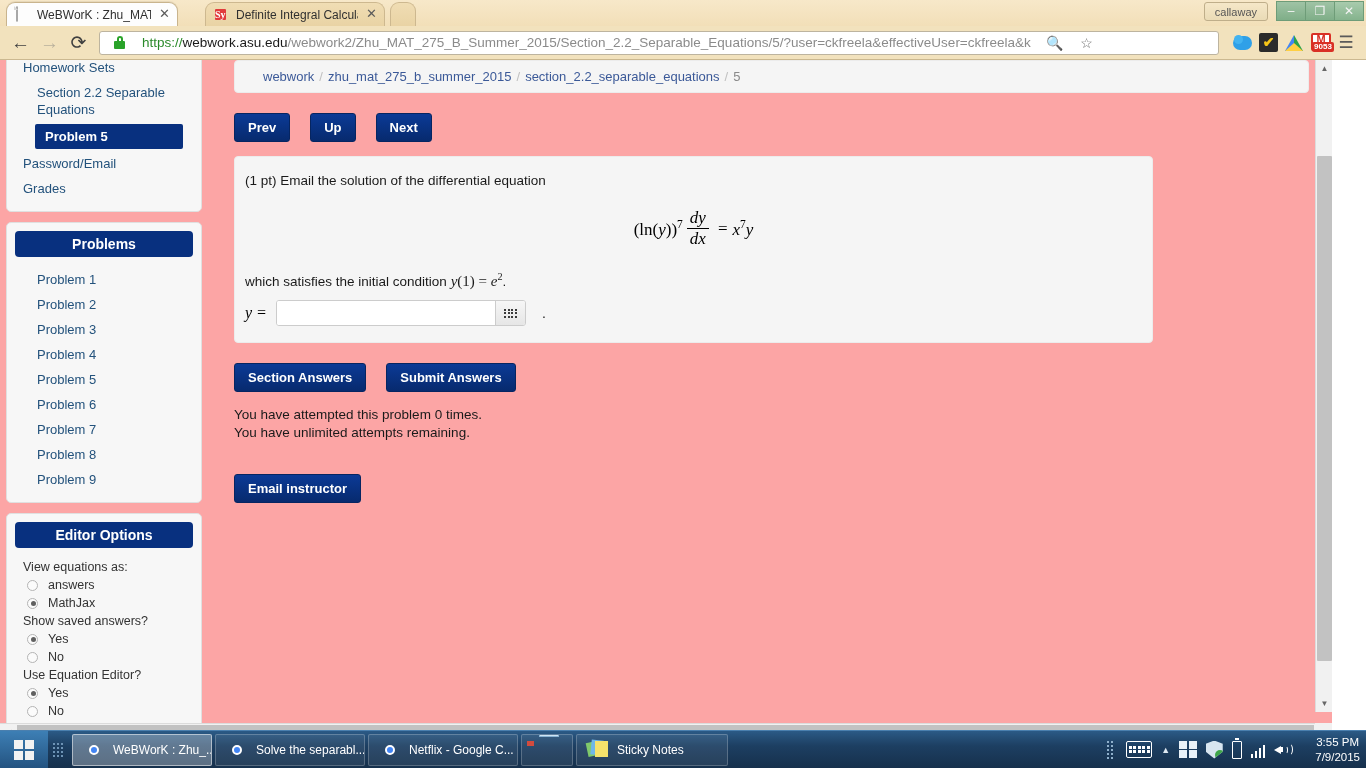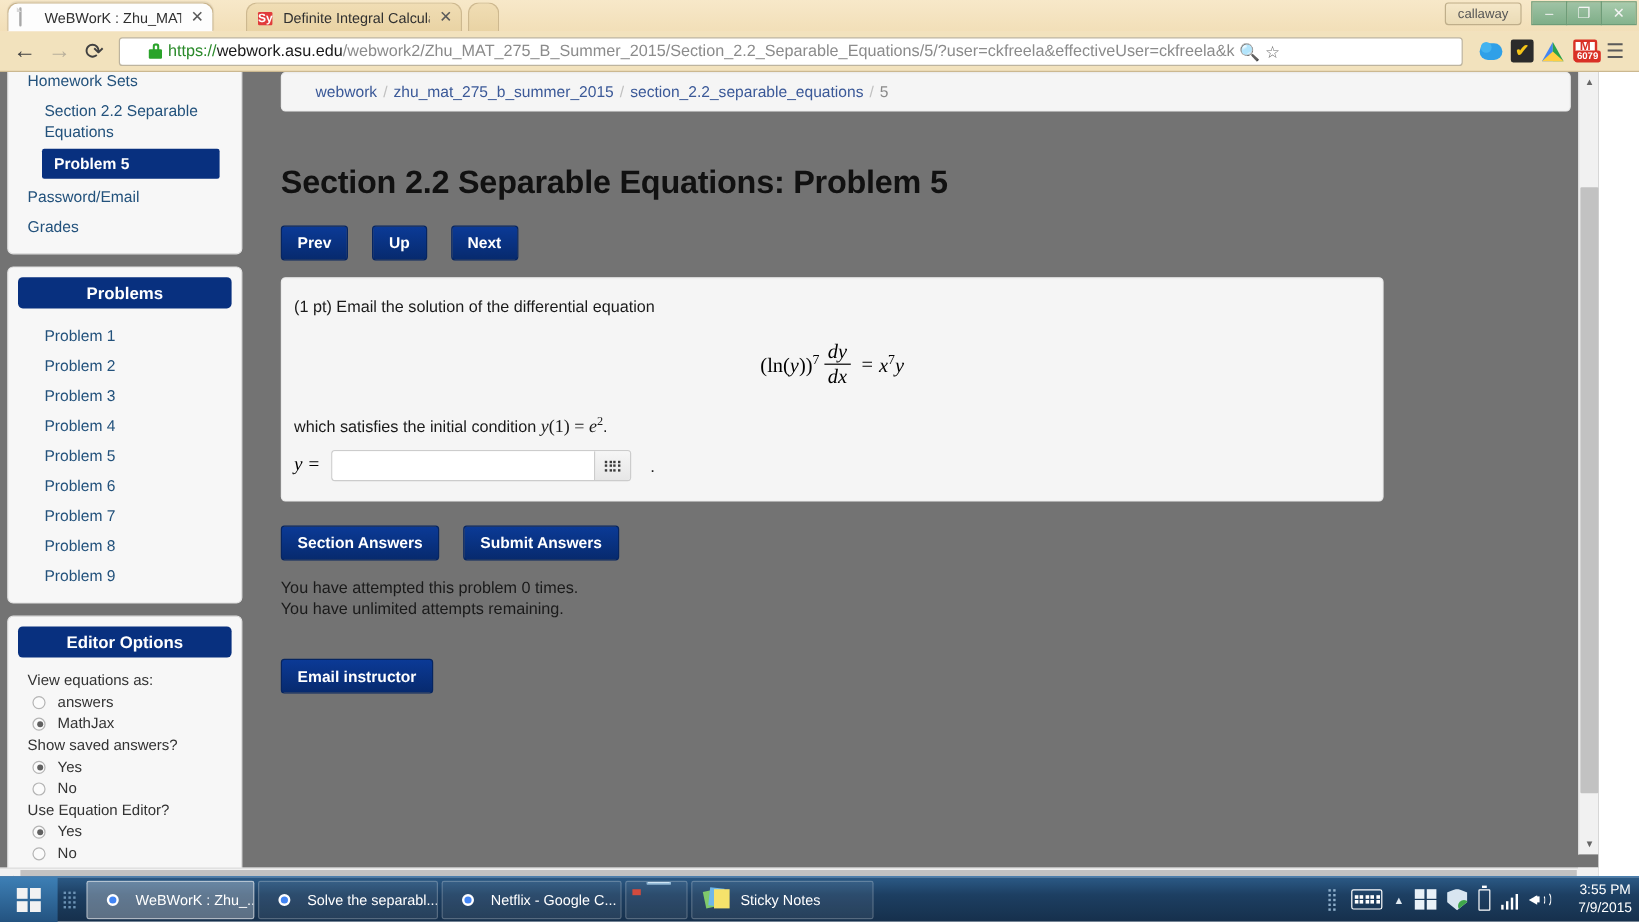--- a/index.html
+++ b/index.html
@@ -52,21 +52,21 @@
   }
   .fav-page:after {
     content:""; position: absolute; right: -1px; top: -1px;
     border-width: 0 4px 4px 0; border-style: solid;
     border-color: transparent transparent #d8d8d8 transparent;
   }
   .fav-sy {
     width: 15px; height: 15px; background: #e13b3b; color: #fff;
     font-size: 10px; font-weight: bold; line-height: 15px;
     text-align: center; border-radius: 1px;
-    font-family: Liberation Sans, sans-serif;
+    font-family: Liberation Serif, serif;
   }
   .tab-title { flex: 1; overflow: hidden; text-overflow: clip; }
   .tab-close {
     margin-left: 7px; width: 13px; height: 13px; flex: 0 0 13px;
     color: #5a5a5a; font-size: 13px; line-height: 12px; text-align: center;
     font-family: "Liberation Sans", sans-serif;
   }
 
   
   .win-user {
@@ -93,22 +93,22 @@
     border-bottom: 1px solid #cbb890;
   }
   .nav-btn {
     width: 29px; height: 28px; display: flex; align-items: center; justify-content: center;
     color: #404040; font-size: 19px;
   }
   .nav-btn.disabled { color: #b9b09c; }
   .omnibox {
     flex: 1; height: 24px; margin: 0 6px;
     background: #fff; border: 1px solid #bdb49f; border-radius: 3px;
-    display: flex; align-items: center; padding: 0 24px;
-    font-size: 14px; overflow: hidden;
+    display: flex; align-items: center; padding: 0 14px;
+    font-size: 14px; overflow: hidden; gap: 12px;
   }
   .lock {
     width: 11px; height: 13px; flex: 0 0 11px; margin-right: 5px; position: relative;
   }
   .lock-body { position:absolute; bottom:0; left:0; width: 11px; height: 8px; background: #2aa32a; border-radius: 1px; }
   .lock-shackle {
     position: absolute; top: 0; left: 2.5px; width: 6px; height: 6px;
     border: 2px solid #2aa32a; border-bottom: none;
     border-top-left-radius: 4px; border-top-right-radius: 4px;
   }
@@ -148,21 +148,21 @@
   .ext-menu { width: 18px; color: #5a5a5a; font-size: 17px; text-align: center; line-height: 19px; }
 
   
   .viewport {
     position: absolute; left: 0; top: 60px;
     width: 1366px; height: 670px;
     background: #fff; overflow: hidden;
   }
   .page {
     position: absolute; left: 0; top: 0;
-    width: 1332px; height: 680px; background: #737373;
+    width: 1332px; height: 680px; background: #fca5a5;
   }
 
   
   .sidebar { position: absolute; left: 6px; top: -12px; width: 196px; }
   .panel {
     background: #f7f7f7; border: 1px solid #e0e0e0; border-radius: 5px;
     padding: 6px 0 10px 0; margin-bottom: 10px;
   }
   .nav-link {
     display: block; color: #23527c; font-size: 13px;
@@ -388,21 +388,21 @@
       <div class="ext">
           <div class="ext-drive">
             <span class="t2"></span>
             <span class="t3"></span>
             <span class="t1"></span>
           </div>
         </div>
       <div class="ext">
         <div class="ext-gmail">
             <div class="m">M</div>
-            <div class="badge">6079</div>
+            <div class="badge">9053</div>
           </div>
       </div>
       <div class="ext-menu">☰</div>
     </div>
   </div>
 
   <div class="viewport">
     <div class="page">
 
       <div class="sidebar">
@@ -464,21 +464,20 @@
           <div class="btn-apply">Apply Options</div>
         </div>
       </div>
 
       <div class="content">
 
         <div class="breadcrumb-bar">
           <a>webwork</a><span class="sep">/</span><a>zhu_mat_275_b_summer_2015</a><span class="sep">/</span><a>section_2.2_separable_equations</a><span class="sep">/</span><span class="cur">5</span>
         </div>
 
-        <h1 class="page-title">Section 2.2 Separable Equations: Problem 5</h1>
 
         <div class="btn-row">
           <div class="btn-dark">Prev</div>
           <div class="btn-dark">Up</div>
           <div class="btn-dark">Next</div>
         </div>
 
         <div class="problem-box">
           <div class="prob-text">
             <span>(1 pt)</span>

